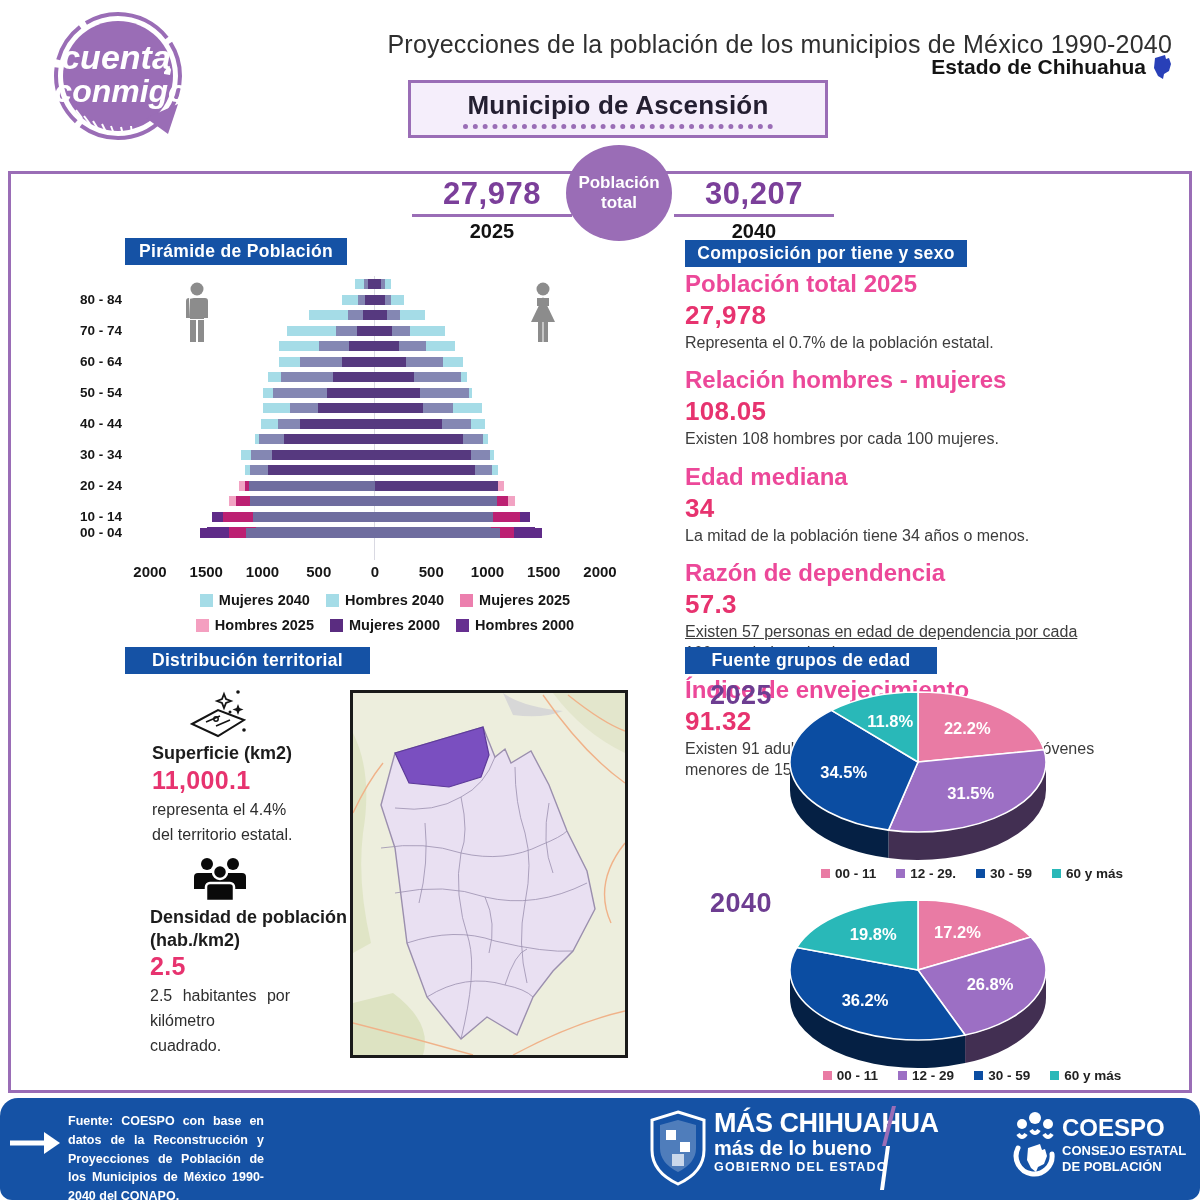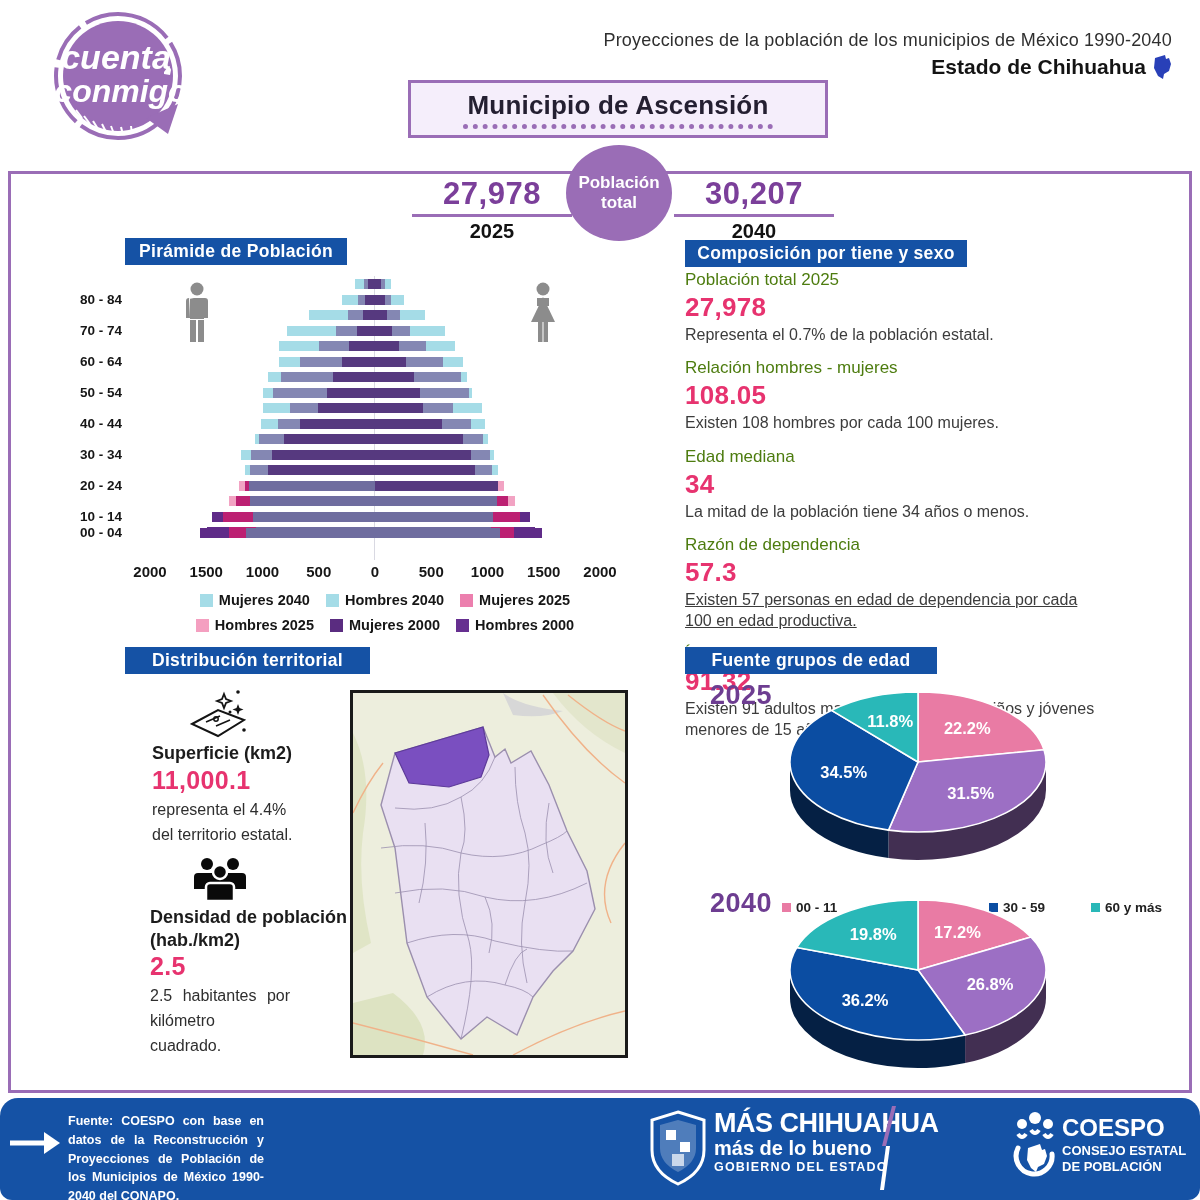--- a/index.html
+++ b/index.html
@@ -1,20 +1,20 @@
 <!DOCTYPE html>
 <html><head>
 <meta charset="utf-8">
 <style>
   * { margin:0; padding:0; box-sizing:border-box; }
   html,body { width:1200px; height:1200px; background:#fff; font-family:"Liberation Sans", sans-serif; }
   #page { position:relative; width:1200px; height:1200px; background:#fff; overflow:hidden; }
 
   
-  .hdr-line1 { position:absolute; top:30px; right:28px; font-size:18px; color:#2f2f2f; letter-spacing:.2px; }
+  .hdr-line1 { position:absolute; top:30px; right:28px; font-size:25px; color:#2f2f2f; letter-spacing:.2px; }
   .hdr-line2 { position:absolute; top:54px; right:28px; font-size:21px; font-weight:bold; color:#141414; display:flex; align-items:center; gap:6px;}
   .title-box { position:absolute; left:408px; top:80px; width:420px; height:58px; background:#f5eefb; border:3px solid #9a6db6; display:flex; flex-direction:column; align-items:center; justify-content:center; }
   .title-box .t { font-size:26px; font-weight:bold; color:#241f31; letter-spacing:.2px; }
   .title-box .dots { width:310px; border-bottom:5px dotted #9a6db6; margin-top:3px; }
 
   
   .main-box { position:absolute; left:8px; top:171px; width:1184px; height:922px; border:3px solid #9a6db6; background:#fff; }
 
   .pop-ellipse { position:absolute; left:566px; top:145px; width:106px; height:96px; background:#9a6db6; border-radius:50%; display:flex; flex-direction:column; align-items:center; justify-content:center; color:#fff; font-weight:bold; font-size:17px; line-height:1.2; z-index:5; }
   .pop-num { position:absolute; width:160px; text-align:center; }
@@ -37,34 +37,34 @@
   #pyr-legend { position:absolute; left:150px; top:592px; width:470px; }
   .leg-row { display:flex; justify-content:center; gap:16px; margin-bottom:9px; }
   .leg-item { display:flex; align-items:center; gap:6px; font-size:14.5px; font-weight:bold; color:#161616; }
   .leg-sw { width:13px; height:13px; display:inline-block; }
 
   .gray-person { position:absolute; }
 
   
   #comp-stats { position:absolute; left:685px; top:270px; width:485px; }
   .stat { margin-bottom:13px; }
-  .stat .sl { font-size:17px; font-weight:normal; color:#4d7c0f; margin-bottom:2px; }
+  .stat .sl { font-size:24px; font-weight:bold; color:#ec4899; margin-bottom:2px; }
   .stat .sv { font-size:26px; font-weight:bold; color:#e7336f; letter-spacing:.3px; margin-bottom:2px; }
   .stat .sd { font-size:16px; color:#3c3c3c; line-height:1.28; }
 
   
   .terr-label { position:absolute; font-size:18px; font-weight:bold; color:#1c1c1c; line-height:1.3; }
   .terr-value { position:absolute; font-size:25px; font-weight:bold; color:#e7336f; letter-spacing:.3px; }
   .terr-desc  { position:absolute; font-size:16px; color:#2e2e2e; line-height:1.55; }
   #map-wrap { position:absolute; left:350px; top:690px; width:278px; height:368px; border:3px solid #1a1a1a; }
 
   
   .year-lbl { position:absolute; font-size:27px; font-weight:bold; color:#6d3d91; letter-spacing:.5px; }
   .pie-svg { position:absolute; width:300px; height:190px; overflow:visible; }
-  .pie-legend { position:absolute; display:flex; gap:20px; justify-content:space-between; width:380px;margin-top:34px; }
+  .pie-legend { position:absolute; display:flex; gap:20px; justify-content:center; width:380px; }
   .pie-leg-item { display:flex; align-items:center; gap:5px; font-size:13.5px; font-weight:bold; color:#222; }
   .pie-leg-sw { width:9px; height:9px; display:inline-block; }
 
   
   #footer { position:absolute; left:0; top:1098px; width:1200px; height:102px; background:#1552a5; border-radius:18px 18px 12px 12px; }
   #source-text { position:absolute; left:68px; top:14px; width:196px; color:#fff; font-size:12.5px; font-weight:bold; text-align:justify; line-height:1.5; }
   .gov-text { position:absolute; left:714px; top:12px; color:#fff; }
   .gov-text .g1 { font-size:27px; font-weight:bold; letter-spacing:-.5px; line-height:1; }
   .gov-text .g2 { font-size:20px; font-weight:bold; line-height:1.1; }
   .gov-text .g3 { font-size:12.5px; font-weight:bold; letter-spacing:1.2px; line-height:1.3; }

